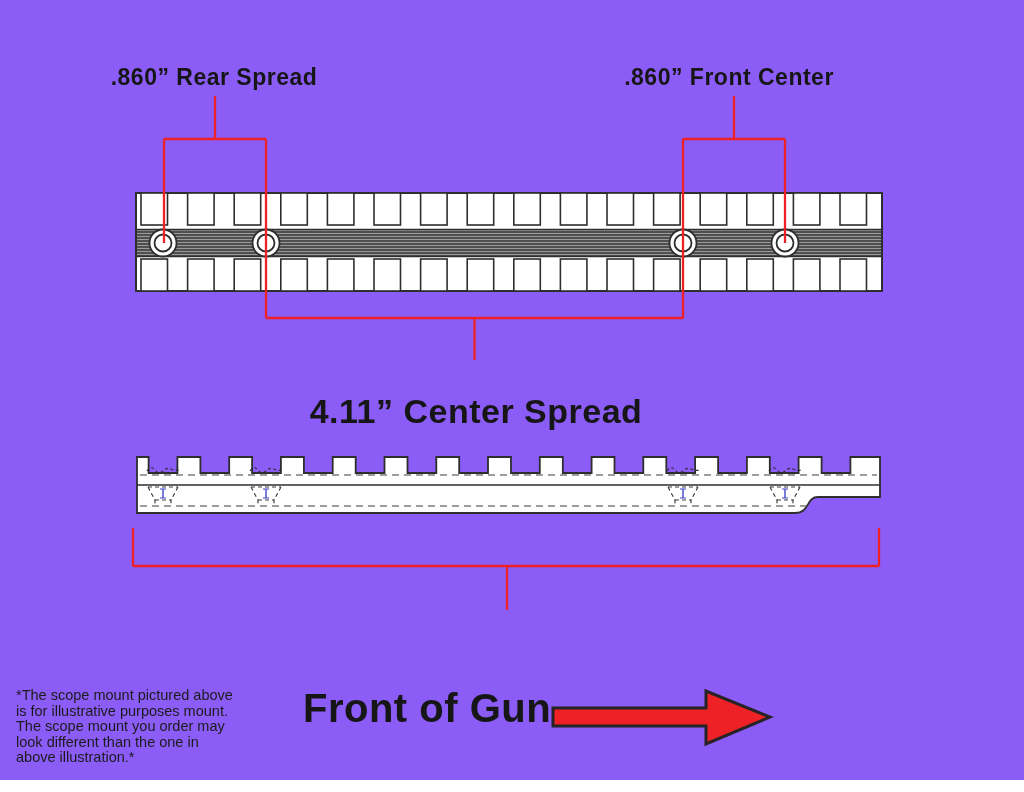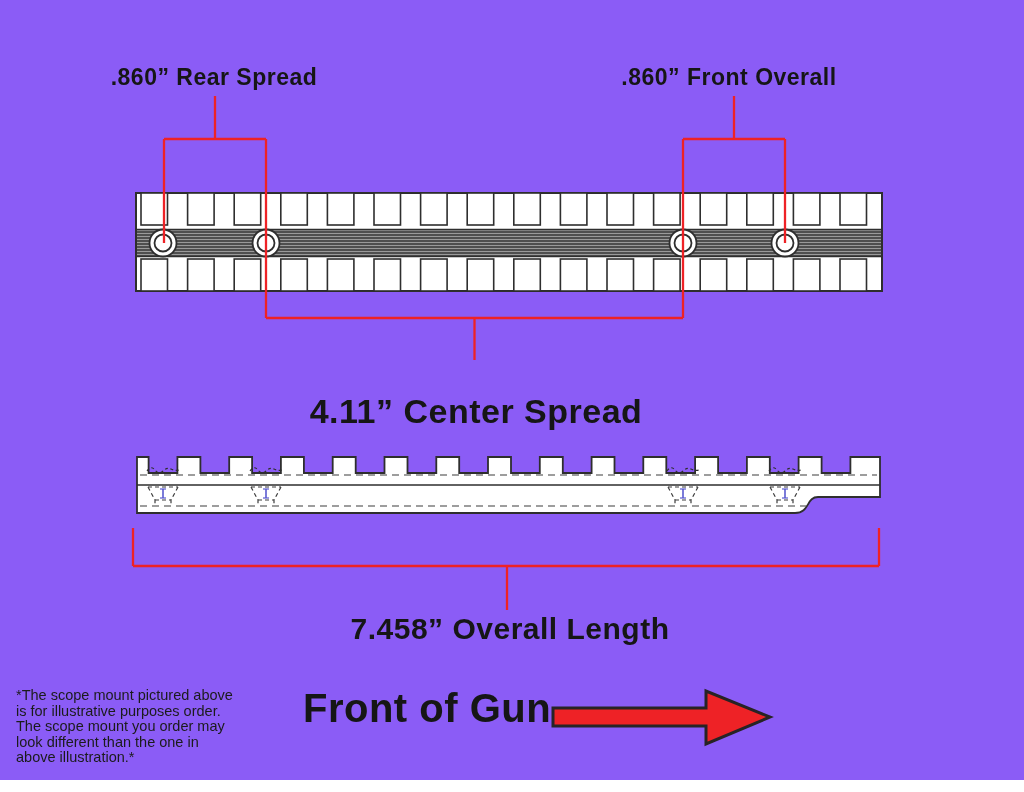--- a/index.html
+++ b/index.html
@@ -142,26 +142,25 @@
         <path d="M474.5,318 L474.5,360" stroke="#ee2226" stroke-width="2.3" fill="none"></path>
         <path d="M133,528 L133,566" stroke="#ee2226" stroke-width="2.3" fill="none"></path>
         <path d="M879,528 L879,566" stroke="#ee2226" stroke-width="2.3" fill="none"></path>
         <path d="M133,566 L879,566" stroke="#ee2226" stroke-width="2.3" fill="none"></path>
         <path d="M507,566 L507,610" stroke="#ee2226" stroke-width="2.3" fill="none"></path>
       </g>
     <polygon id="gunArrow" points="553,708 706,708 706,691 770,717 706,744 706,726 553,726" fill="#ee2226" stroke="#272325" stroke-width="3" stroke-linejoin="miter"></polygon>
   </svg>
 
   <div class="lbl rear">.860” Rear Spread</div>
-  <div class="lbl front">.860” Front Overall</div>
+  <div class="lbl front">.860” Front Center</div>
   <div class="lbl center">4.11” Center Spread</div>
-  <div class="lbl overall">7.458” Overall Length</div>
   <div class="lbl gunfront">Front of Gun</div>
 
   <div class="disclaimer">
     <div>*The scope mount pictured above</div>
-    <div>is for illustrative purposes order.</div>
+    <div>is for illustrative purposes mount.</div>
     <div>The scope mount you order may</div>
     <div>look different than the one in</div>
     <div>above illustration.*</div>
   </div>
 
 </div>
 
 </body></html>

